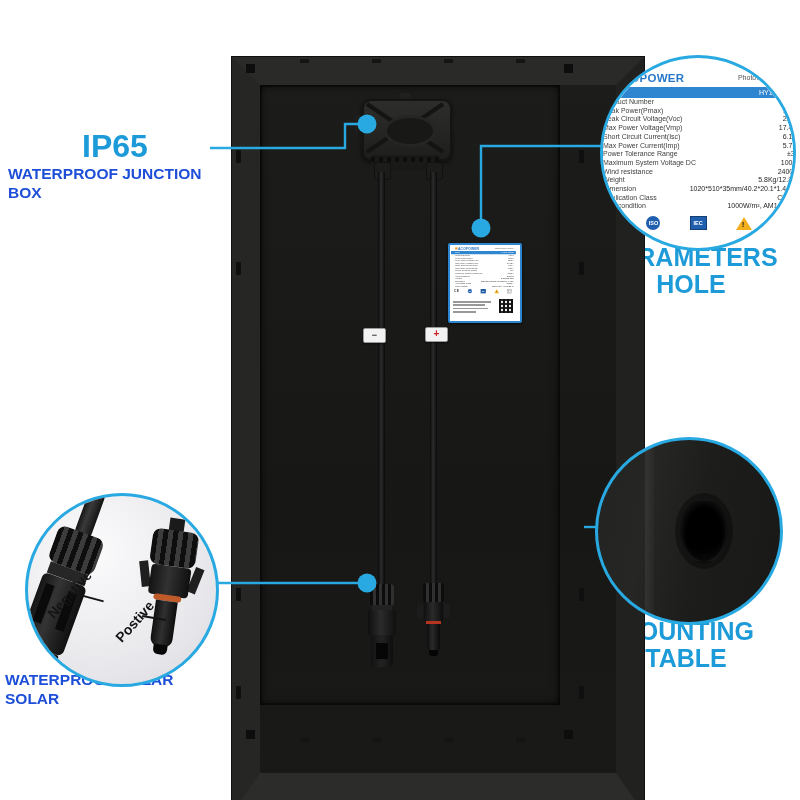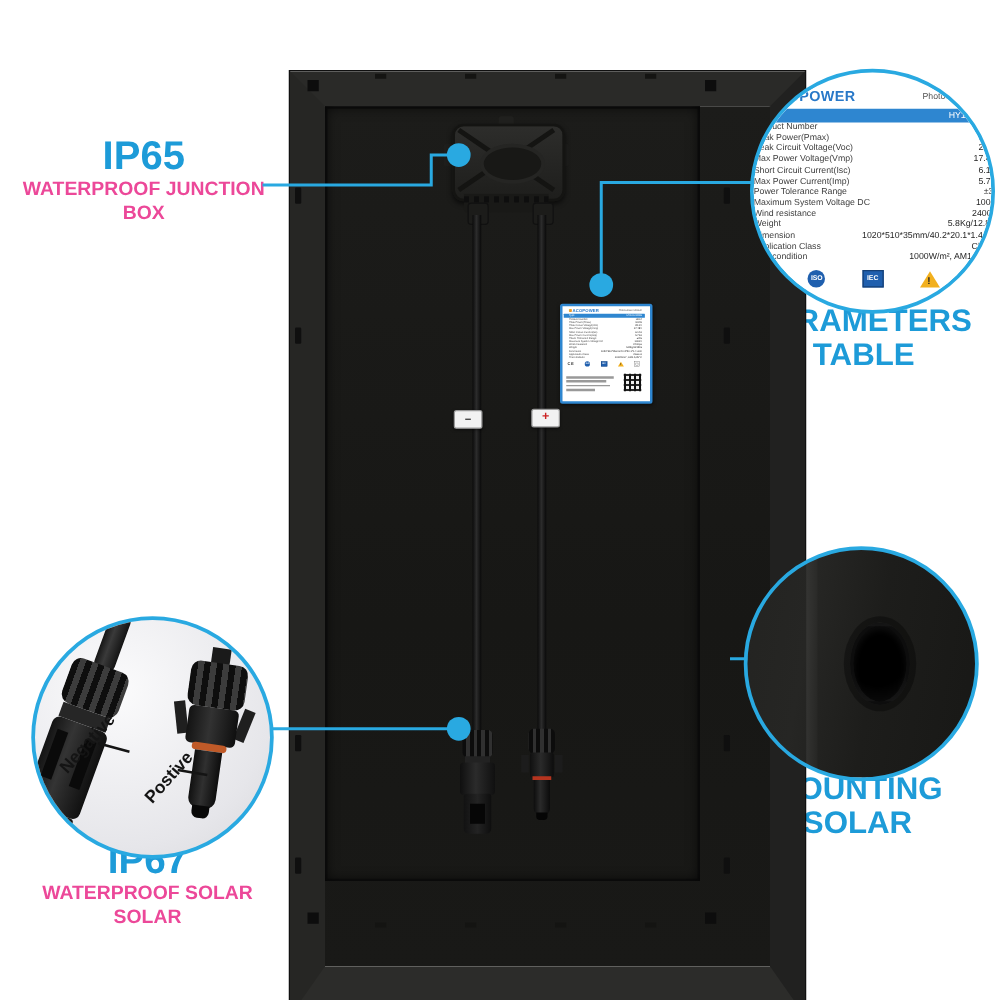--- a/index.html
+++ b/index.html
@@ -2,23 +2,23 @@
 <html><head>
 <meta charset="utf-8">
 <style>
   html,body{margin:0;padding:0;}
   body{width:800px;height:800px;position:relative;background:#fff;overflow:hidden;
        font-family:"Liberation Sans",sans-serif;}
   .abs{position:absolute;}
 
   
   .co-title{color:#1d9bd8;font-weight:bold;text-align:center;}
-  .co-sub{color:#ec4899;font-weight:bold;text-align:center;}
+  .co-sub{color:#1d4ed8;font-weight:bold;text-align:left;}
   #ip65-block{left:8px;top:106px;width:214px;}
-  #ip65-block .co-title{font-size:32px;line-height:36px;}
+  #ip65-block .co-title{font-size:32px;line-height:36px;margin-top:22px;}
   #ip65-block .co-sub{font-size:15.5px;line-height:19px;}
   #params-title{left:582px;top:244px;width:218px;font-size:25px;line-height:27px;}
   #ip67-block{left:5px;top:670px;width:226px;}
   #ip67-block .co-title{font-size:31px;line-height:35px;}
   #ip67-block .co-sub{font-size:15.5px;line-height:19px;}
   #mount-title{left:588px;top:618px;width:196px;font-size:25px;line-height:27px;}
 
   
   #panel{left:232px;top:57px;width:356px;height:688px;z-index:1;
          border-style:solid;border-width:28px 28px 40px 28px;
@@ -317,31 +317,30 @@
   </g>
 </svg>
 
 <div class="abs" id="ip65-block">
   <div class="co-title">IP65</div>
   <div class="co-sub">WATERPROOF JUNCTION BOX</div>
 </div>
 
 <div class="abs co-title" id="params-title">
   <div>PARAMETERS</div>
-  <div>TABLE</div>
+  <div>HOLE</div>
 </div>
 
 <div class="abs" id="ip67-block">
-  <div class="co-title">IP67</div>
   <div class="co-sub">WATERPROOF SOLAR SOLAR</div>
 </div>
 
 <div class="abs co-title" id="mount-title">
   <div>MOUNTING</div>
-  <div>SOLAR</div>
+  <div>TABLE</div>
 </div>
 
 <div class="abs mag-circle" id="circle-params">
   <div class="ptable" id="big-table">
     <div class="logo-row">
       <span class="brand">
           <i class="brand-mark"></i>
           <span>ACOPOWER</span>
         </span>
       <span class="pv-module">Photovoltaic Module</span>

